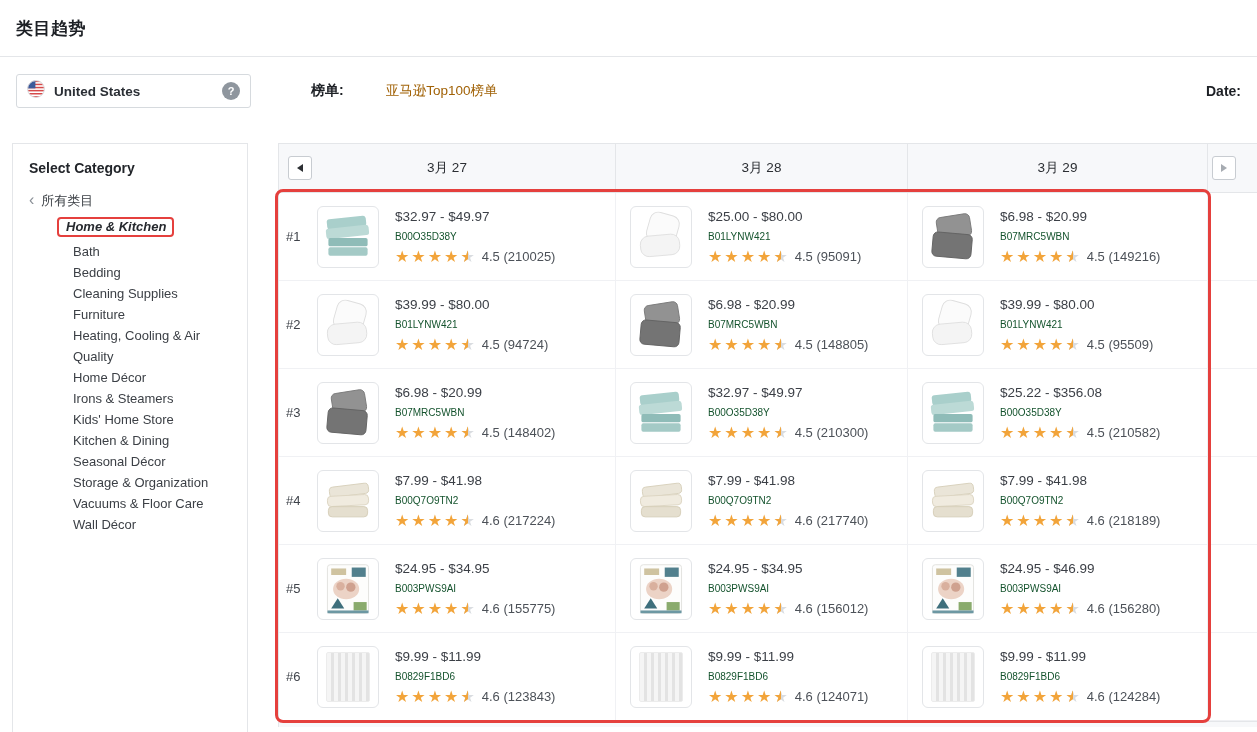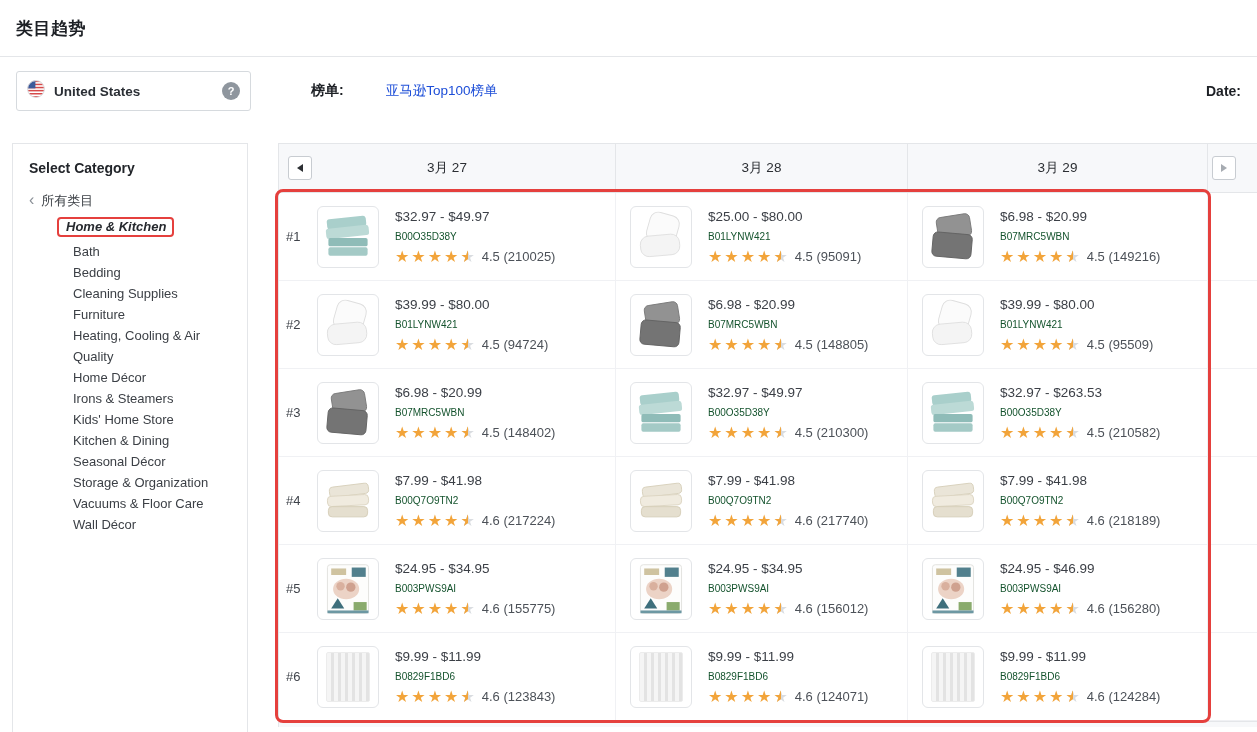--- a/index.html
+++ b/index.html
@@ -17,26 +17,26 @@
   html,body{width:1257px;height:732px;}
   body{
     position:relative;background:#fff;overflow:hidden;
     font-family:"Liberation Sans",sans-serif;color:var(--text);
   }
   
   .title-bar{position:absolute;top:0;left:0;right:0;height:57px;border-bottom:1px solid var(--border);display:flex;align-items:center;padding:0 16px;background:#fff;}
   .page-title{font-size:17px;font-weight:700;color:var(--text-dark);letter-spacing:.5px;}
   
   .filter-bar{position:absolute;top:58px;left:0;right:0;height:66px;display:flex;align-items:center;padding:0 16px;background:#fff;}
-  .country-select{width:235px;height:40px;border:1px solid #d6dade;border-radius:3px;background:#fff;display:flex;align-items:center;padding:3px 10px;gap:9px;cursor:pointer;}
+  .country-select{width:235px;height:34px;border:1px solid #d6dade;border-radius:3px;background:#fff;display:flex;align-items:center;padding:3px 10px;gap:9px;cursor:pointer;}
   .country-label{font-size:13.5px;color:#2b2f35;font-weight:600;}
   .help-icon{margin-left:auto;width:18px;height:18px;border-radius:50%;background:#8f969e;color:#fff;font-size:11px;font-weight:700;display:flex;align-items:center;justify-content:center;}
   .list-group{margin-left:60px;display:flex;align-items:center;gap:42px;}
   .list-label{font-size:14px;font-weight:700;color:var(--text-dark);}
-  .list-value{font-size:13.5px;color:#1d4ed8;}
+  .list-value{font-size:13.5px;color:#a16207;}
   .date-group{margin-left:auto;display:flex;align-items:center;gap:28px;}
   .date-label{font-size:14px;font-weight:700;color:var(--text-dark);}
   .date-box{width:320px;height:33px;border:1px solid #d6dade;border-radius:3px;display:flex;align-items:center;padding:0 12px;gap:10px;cursor:pointer;background:#fff;}
   .date-value{font-size:13.5px;color:#2b2f35;}
   .caret{margin-left:auto;width:0;height:0;border-left:5px solid transparent;border-right:5px solid transparent;border-top:6px solid #3a3e44;}
   
   .sidebar-card{position:absolute;top:143px;left:12px;width:236px;bottom:-2px;background:#fff;border:1px solid var(--border);padding:16px 16px 0 16px;}
   .sidebar-heading{font-size:14px;font-weight:700;color:#22252a;margin-bottom:16px;}
   .back-row{display:flex;align-items:center;gap:7px;font-size:13px;color:var(--text);cursor:pointer;}
   .back-chevron{color:#8a9097;font-size:16px;line-height:1;margin-top:-2px;}
@@ -351,21 +351,21 @@
             <svg width="56" height="56" viewBox="0 0 60 60">
               <g transform="rotate(-6 30 30)">
                 <rect x="9" y="9" width="42" height="11" rx="3" fill="#a9cfcb"></rect>
                 <rect x="7" y="19" width="46" height="11" rx="3" fill="#bcdad6"></rect>
               </g>
               <rect x="9" y="31" width="42" height="9" rx="2" fill="#8fbcb8"></rect>
               <rect x="9" y="41" width="42" height="9" rx="2" fill="#a4cac6"></rect>
             </svg>
           </div>
       <div class="info">
-        <div class="price">$32.97 - $263.53</div>
+        <div class="price">$25.22 - $356.08</div>
         <div class="asin">B00O35D38Y</div>
         <div class="stars-row">
           <span class="star full">★</span>
               <span class="star full">★</span>
               <span class="star full">★</span>
               <span class="star full">★</span>
               <span class="star half">★<span class="star-top">★</span></span>
           <span class="rating-text">4.5 (210582)</span>
         </div>
       </div>

